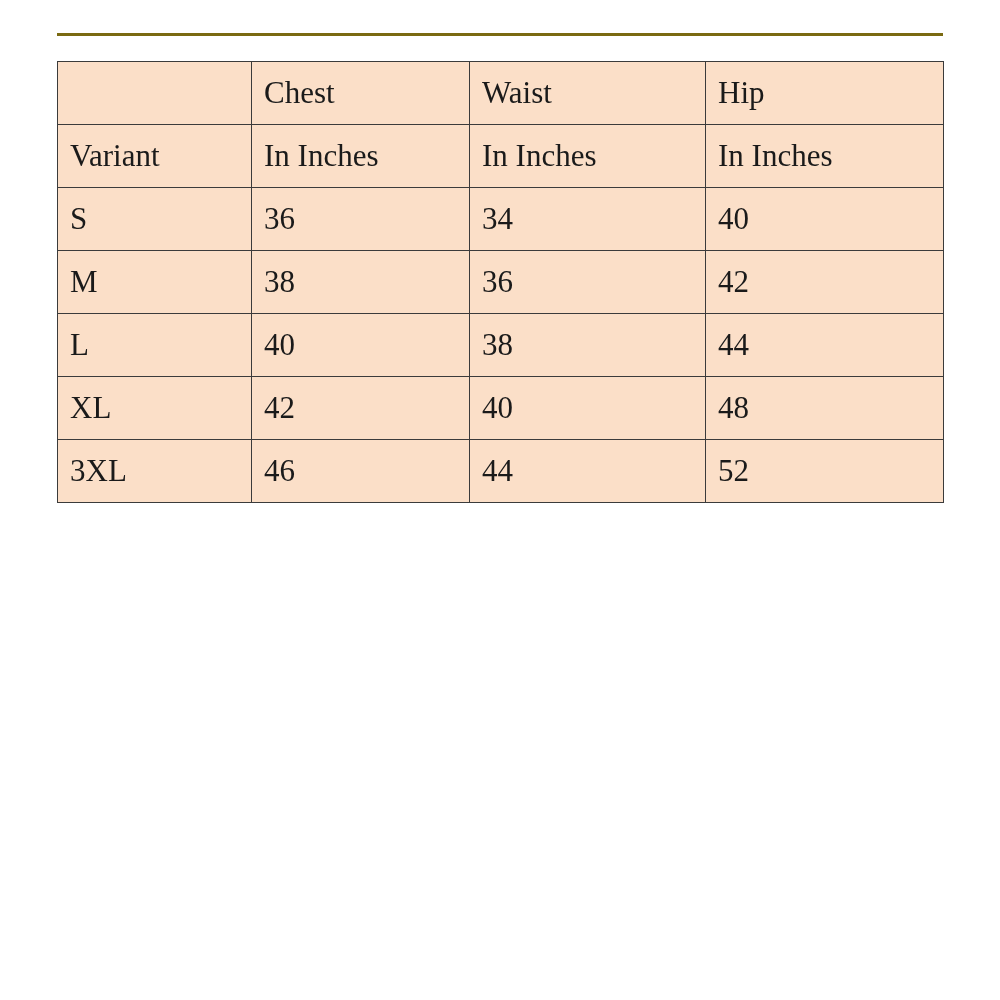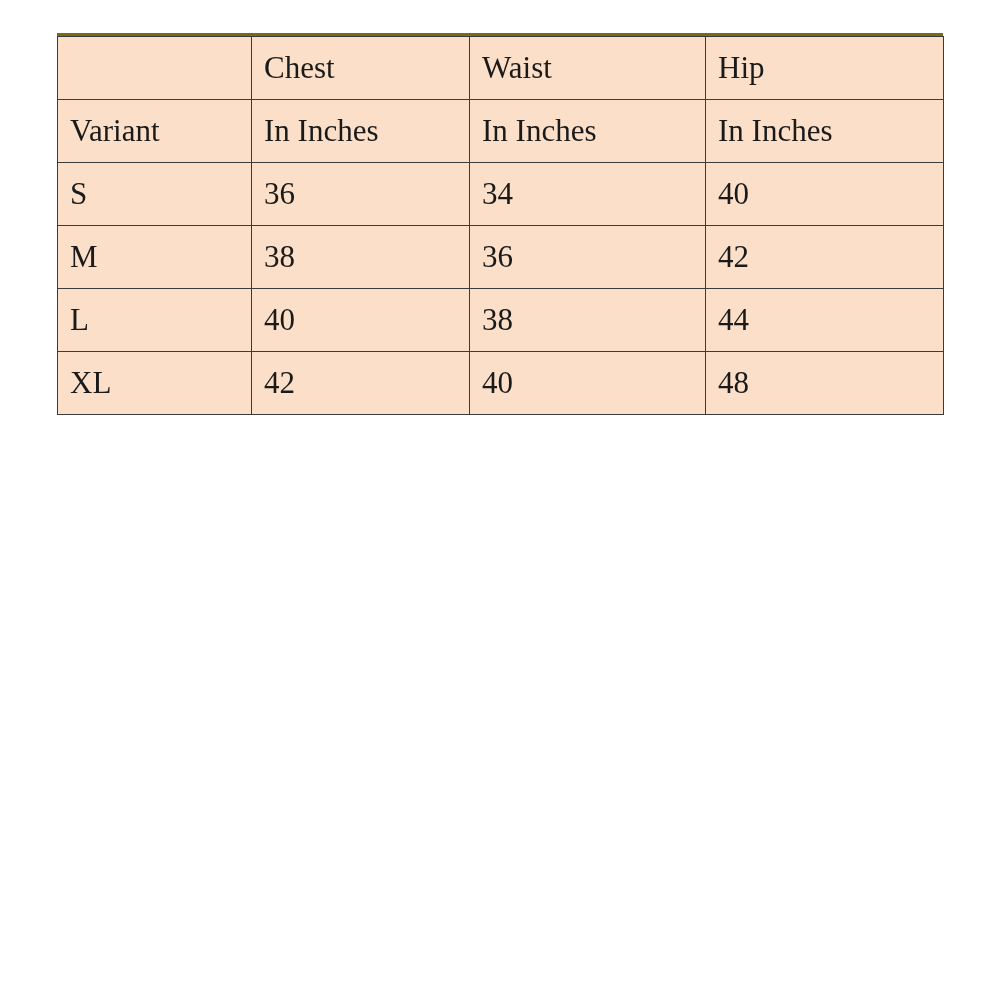--- a/index.html
+++ b/index.html
@@ -24,20 +24,21 @@
     position: absolute;
     left: 57px;
     top: 36px;
     width: 886px;
   }
   table.size-chart {
     border-collapse: collapse;
     width: 886px;
     table-layout: fixed;
     background: #fbdfc8;
+    margin-top: 25px;
   }
   table.size-chart td {
     border: 1px solid #3b3b3b;
     padding: 4px 12px 6px 12px;
     font-size: 31px;
     line-height: 1.0;
     vertical-align: middle;
     background: #fbdfc8;
     height: 63px;
     box-sizing: border-box;
@@ -113,17 +114,23 @@
           <td>40</td>
           <td>38</td>
           <td>44</td>
         </tr>
         <tr>
           <td>XL</td>
           <td class="white">42</td>
           <td>40</td>
           <td class="faint">48</td>
         </tr>
+        <tr>
+          <td>3XL</td>
+          <td class="white">46</td>
+          <td>44</td>
+          <td class="white">52</td>
+        </tr>
       </tbody>
     </table>
   </div>
 
 </div>
 
 </body></html>

